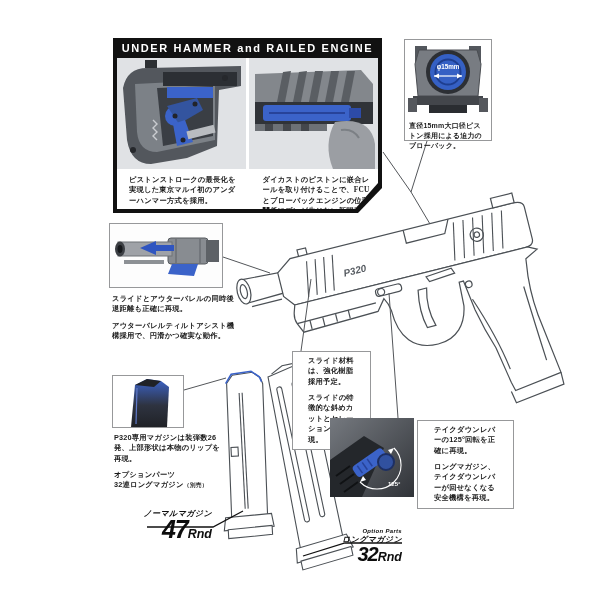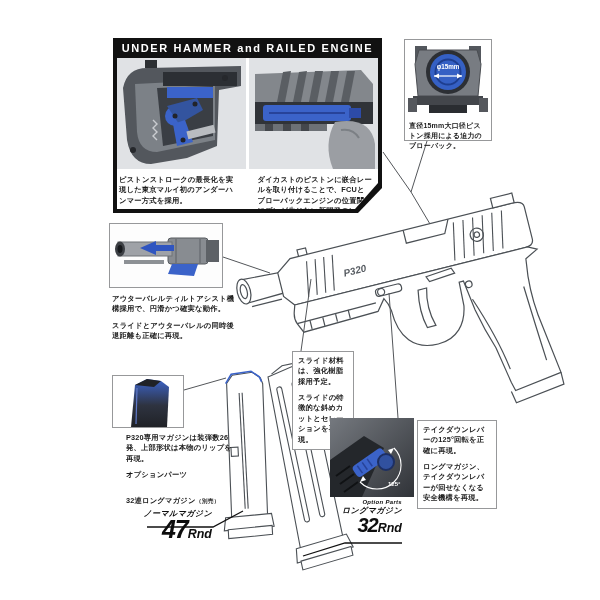--- a/index.html
+++ b/index.html
@@ -9,45 +9,45 @@
   .jp{font-size:7.3px;font-weight:bold;line-height:1.42;letter-spacing:0.2px;color:#1b1b1b;margin:0;}
   
   .black-box{position:absolute;left:113px;top:38px;width:269px;height:175px;background:#111;
              clip-path:polygon(0 0,100% 0,100% 150px,245px 100%,0 100%);z-index:2;}
   .banner{position:absolute;left:0;top:1px;width:100%;height:16px;line-height:18px;text-align:center;
           color:#fff;font-size:11px;font-weight:bold;letter-spacing:1.6px;}
   .box-inner{position:absolute;left:4px;top:20px;right:4px;bottom:4px;background:#fff;
              clip-path:polygon(0 0,100% 0,100% 125px,238px 100%,0 100%);}
   .panels{position:absolute;left:0;top:0;right:0;height:111px;display:flex;gap:3px;background:#fff;}
   .panels svg{flex:1;display:block;}
-  .engine-text{position:absolute;left:0;top:113px;right:0;bottom:0;display:flex;gap:24px;padding:4px 6px 2px 2px;box-sizing:border-box;}
+  .engine-text{position:absolute;left:0;top:113px;right:0;bottom:0;display:flex;gap:24px;padding:4px 6px 2px 12px;box-sizing:border-box;font-family:Liberation Serif, serif;}
   .engine-text p{flex:1;}
   
   .tbox{position:absolute;background:#fff;border:1px solid #97989a;box-sizing:border-box;z-index:2;}
   .sight-box{left:404px;top:39px;width:88px;height:102px;}
   .sight-box .cap{padding:1px 4px 2px 4px;font-size:7px;}
   .barrel-box{left:109px;top:223px;width:114px;height:65px;}
-  .slide-note-box{left:292px;top:351px;width:62px;padding:4px 5px;}
+  .slide-note-box{left:292px;top:351px;width:79px;padding:4px 15px;}
   .mag-photo-box{left:112px;top:375px;width:72px;height:53px;}
-  .takedown-note-box{left:417px;top:420px;width:80px;padding:4px 5px;}
+  .takedown-note-box{left:417px;top:420px;width:97px;padding:4px 16px;}
   .note{position:absolute;z-index:2;}
   .barrel-note{left:112px;top:294px;width:128px;}
-  .mag-note{left:126px;top:433px;width:106px;}
+  .mag-note{left:114px;top:433px;width:106px;}
   .note p,.tbox p{margin:0 0 6px 0;}
   .note p:last-child,.tbox p:last-child{margin-bottom:0;}
   .small-note{font-size:5.8px;}
   .takedown-photo{position:absolute;left:330px;top:418px;width:84px;height:79px;z-index:2;}
   
   .rnd-label{position:absolute;z-index:3;text-align:right;font-style:italic;font-weight:bold;color:#0d0d0d;}
   .rnd-label .eyebrow{font-size:6px;letter-spacing:0.3px;}
   .rnd-label .name{font-size:8px;letter-spacing:0.4px;}
   .rnd-label .count{font-size:25px;line-height:20px;letter-spacing:-1px;}
   .rnd-label .unit{font-size:12.5px;letter-spacing:0;}
   .label-26{left:114px;top:497px;width:98px;margin-top:11px;}
-  .label-32{left:330px;top:499px;width:72px;}
+  .label-32{left:330px;top:528px;width:72px;}
   .label-32 .count{font-size:20px;line-height:19px;}
 </style>
 </head>
 <body>
 
 <div class="stage">
 
   <svg class="overlay" width="600" height="600" viewBox="0 0 600 600">
     <defs>
       <linearGradient id="magPhotoGrad" x1="0" y1="0" x2="0" y2="1">
@@ -219,40 +219,40 @@
       <rect x="96" y="16" width="13" height="22" fill="#5d6166"></rect>
       <rect x="8" y="18" width="54" height="14" fill="#9fa2a7" stroke="#6f7377"></rect>
       <ellipse cx="10" cy="25" rx="5" ry="7.5" fill="#3c3f44"></ellipse>
       <ellipse cx="10" cy="25" rx="2.5" ry="4" fill="#17191c"></ellipse>
       <rect x="14" y="36" width="40" height="4" fill="#8d9195"></rect>
       <path d="M62,40 L88,40 L84,52 L58,50 Z" fill="#3b63c9"></path>
       <polygon points="30,24 46,17 46,21 64,21 64,27 46,27 46,31" fill="#2f55c0"></polygon>
     </svg>
   </div>
   <div class="note barrel-note">
+    <p class="jp">スライドとアウターバレルの同時後退距離も正確に再現。</p>
     <p class="jp">アウターバレルティルトアシスト機構採用で、円滑かつ確実な動作。</p>
-    <p class="jp">スライドとアウターバレルの同時後退距離も正確に再現。</p>
   </div>
 
   <div class="tbox slide-note-box">
     <p class="jp">スライド材料は、強化樹脂採用予定。</p>
     <p class="jp">スライドの特徴的な斜めカットとセレーションを再現。</p>
   </div>
 
   <div class="tbox mag-photo-box">
     <svg width="70" height="51" viewBox="0 0 70 51">
       <rect width="70" height="51" fill="#ffffff"></rect>
       <path d="M22,9 L34,3 L48,5 L56,11 L54,51 L18,51 Z" fill="url(#magPhotoGrad)"></path>
       <path d="M22,9 L34,3 L48,5 L41,11 Z" fill="#202227"></path>
       <line x1="24" y1="12" x2="23" y2="48" stroke="#5f79c9" stroke-width="1.2"></line>
     </svg>
   </div>
   <div class="note mag-note">
     <p class="jp">P320専用マガジンは装弾数26発、上部形状は本物のリップを再現。</p>
-    <p class="jp" style="margin-bottom:16px;">オプションパーツ</p>
+    <p class="jp" style="margin-bottom:0;">オプションパーツ</p>
     <p class="jp"><span>32連ロングマガジン</span><span class="small-note">（別売）</span></p>
   </div>
 
   <div class="takedown-photo">
     <svg width="84" height="79" viewBox="0 0 84 79">
       <defs>
         <linearGradient id="tdBg" x1="0" y1="0" x2="1" y2="1">
           <stop offset="0" stop-color="#75797f"></stop>
             <stop offset="1" stop-color="#303338"></stop>
         </linearGradient>

